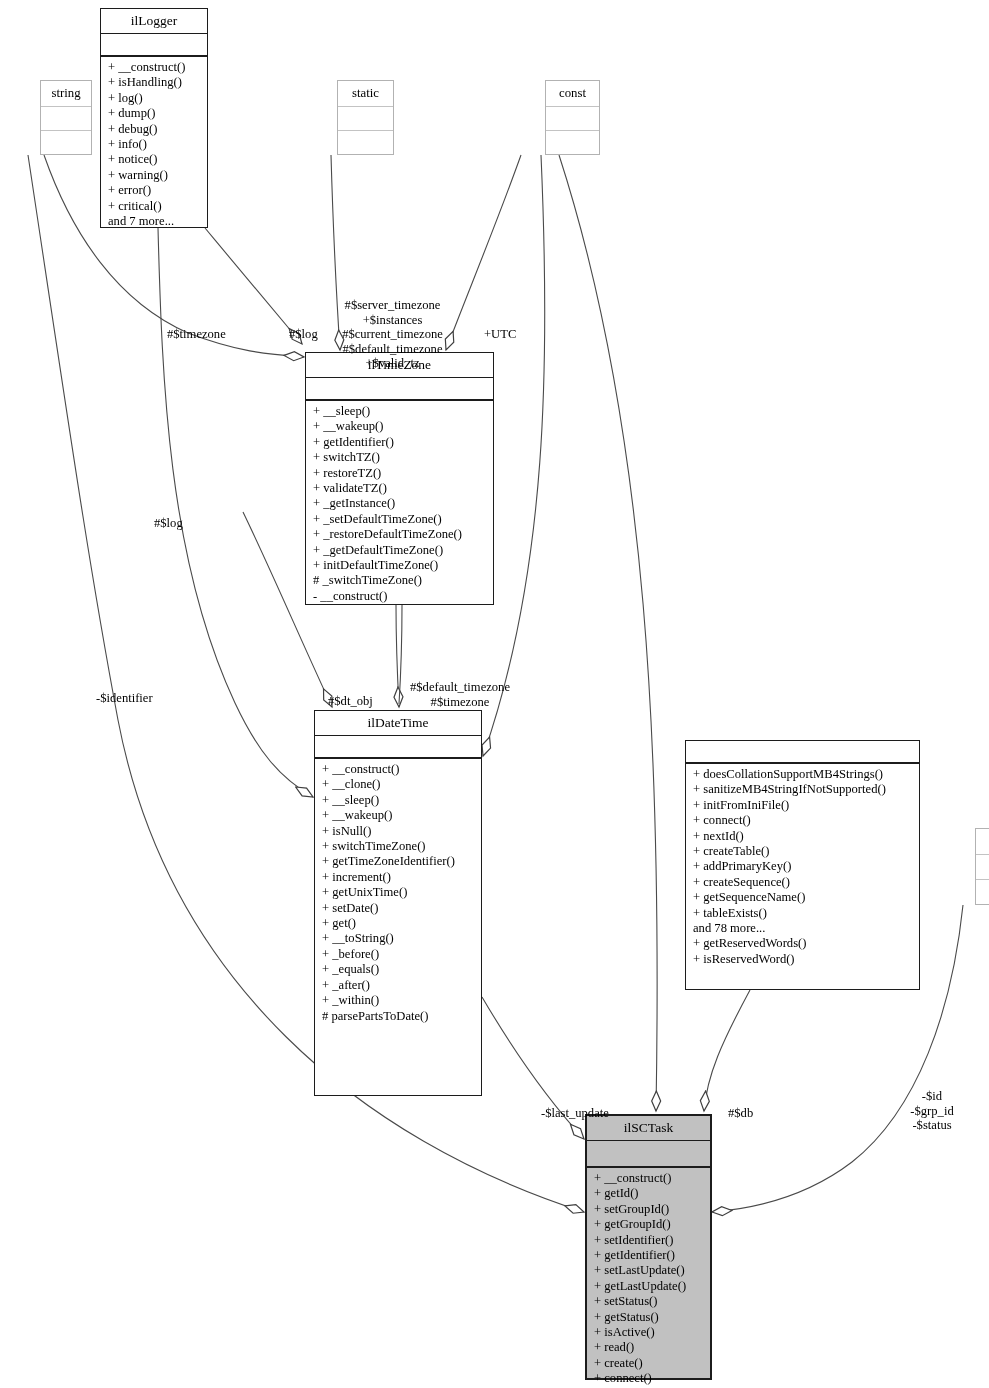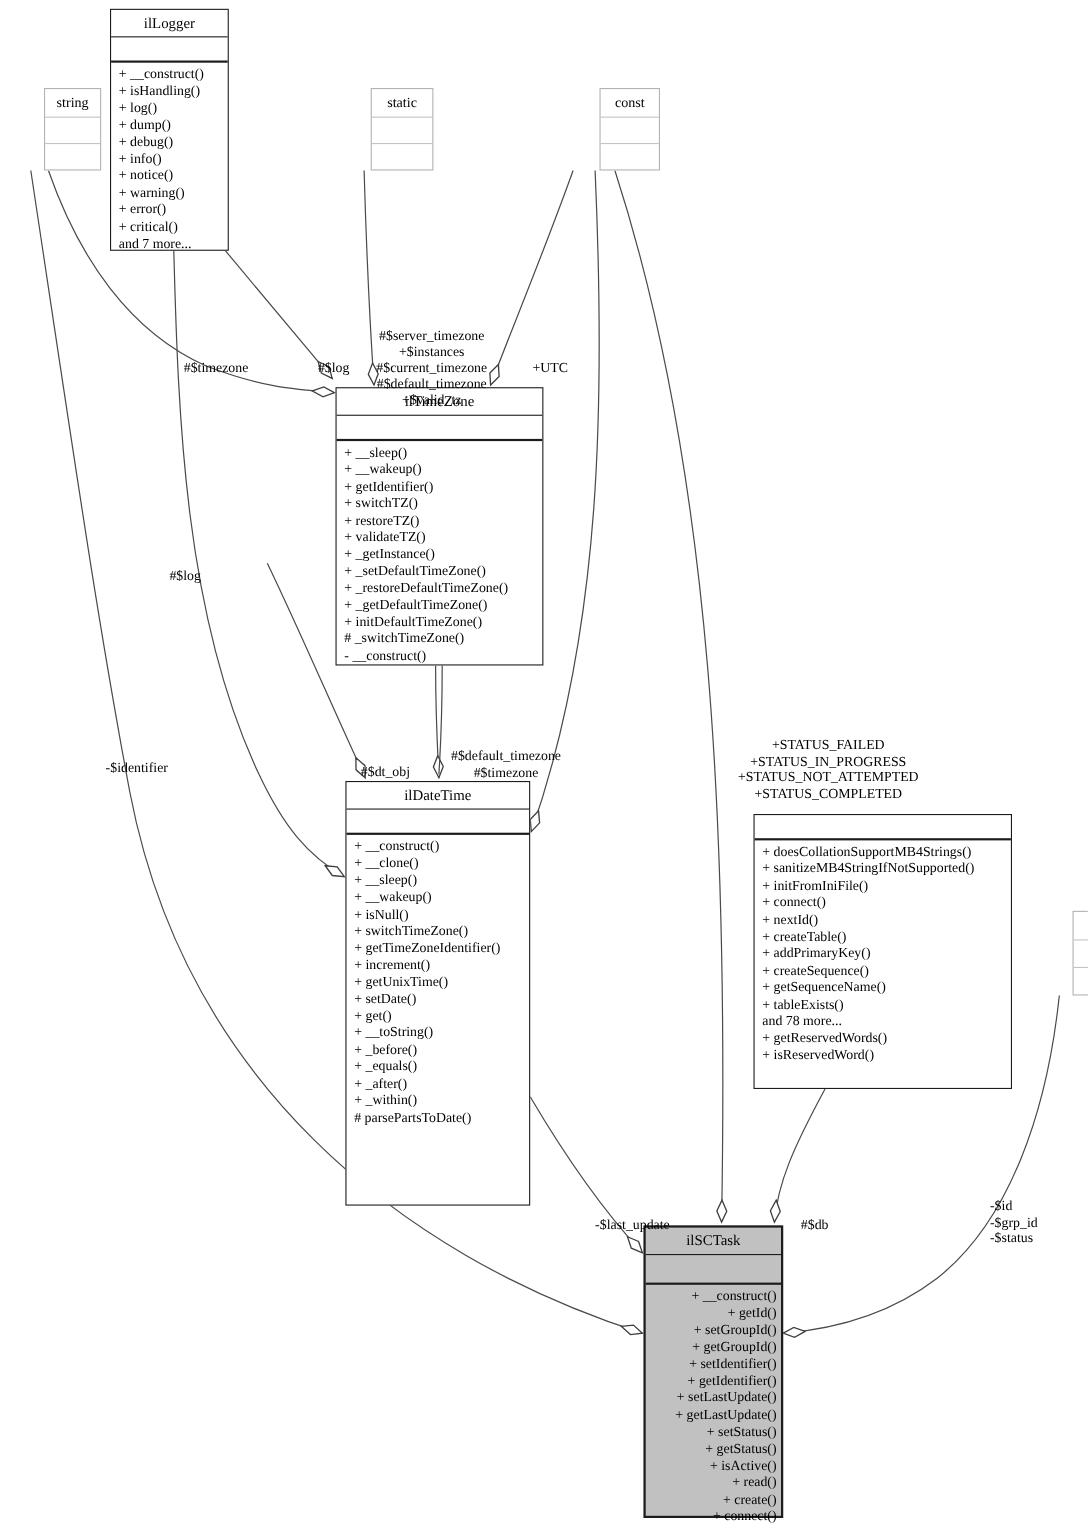--- a/index.html
+++ b/index.html
@@ -13,40 +13,40 @@
     position:absolute;z-index:1;background:#fff;border:1.5px solid #1c1c1c;
     box-sizing:border-box;display:flex;flex-direction:column;
   }
   .cls-title{
     flex:0 0 24px;display:flex;align-items:center;justify-content:center;
     font-size:13.5px;border-bottom:1px solid #1c1c1c;
   }
   .cls-attrs{flex:0 0 21px;border-bottom:2px solid #1c1c1c;}
   .cls-methods{flex:1 1 auto;padding:3px 4px 0 7px;}
   .m-line{font-size:12.6px;line-height:15.4px;white-space:nowrap;}
-  .cls.gray{background:#c1c1c1;border-width:2px;text-align:right;}
+  .cls.gray{background:#c1c1c1;border-width:2px;}
   .cls.gray .cls-attrs{flex-basis:25px;}
   
   .typ{
     position:absolute;z-index:1;background:#fff;border:1px solid #b2b2b2;
     box-sizing:border-box;display:flex;flex-direction:column;margin-left:32px;
   }
   .typ-title{
     flex:0 0 25px;display:flex;align-items:center;justify-content:center;
     font-size:12.8px;border-bottom:1px solid #c3c3c3;
   }
   .typ-sec{flex:1 1 auto;border-bottom:1px solid #c3c3c3;}
   .typ-sec.last{border-bottom:none;}
   
   .elbl{
     position:absolute;z-index:2;font-size:12.6px;line-height:14.6px;
     white-space:pre-line;color:#000;margin-top:46px;
   }
   .tc{text-align:center;}
-  .tr{text-align:left;}
+  .tr{text-align:center;}
 </style>
 </head>
 <body>
 
 <div id="canvas">
 
   <svg class="edges" width="989" height="1388" viewBox="0 0 989 1388">
     <defs>
       <marker id="diam" orient="auto" markerUnits="userSpaceOnUse" markerWidth="24" markerHeight="14" refX="21" refY="6">
         <path d="M1,6 L11,1.5 L21,6 L11,10.5 Z" fill="#ffffff" stroke="#3f3f3f" stroke-width="1.2"></path>
@@ -203,23 +203,19 @@
 +$instances
 #$current_timezone
 #$default_timezone
 +$valid_tz</div>
   <div class="elbl" style="left:484px;top:281px">+UTC</div>
   <div class="elbl" style="left:154px;top:470px">#$log</div>
   <div class="elbl" style="left:328px;top:648px">#$dt_obj</div>
   <div class="elbl tc" style="left:400px;top:634px;width:120px">#$default_timezone
 #$timezone</div>
   <div class="elbl" style="left:96px;top:645px">-$identifier</div>
-  <div class="elbl tc" style="left:655px;top:624px;width:196px">+STATUS_FAILED
-+STATUS_IN_PROGRESS
-+STATUS_NOT_ATTEMPTED
-+STATUS_COMPLETED</div>
   <div class="elbl" style="left:541px;top:1060px">-$last_update</div>
   <div class="elbl" style="left:728px;top:1060px">#$db</div>
   <div class="elbl tr" style="left:900px;top:1043px;width:64px">-$id
 -$grp_id
 -$status</div>
 
 </div>
 
 </body></html>

